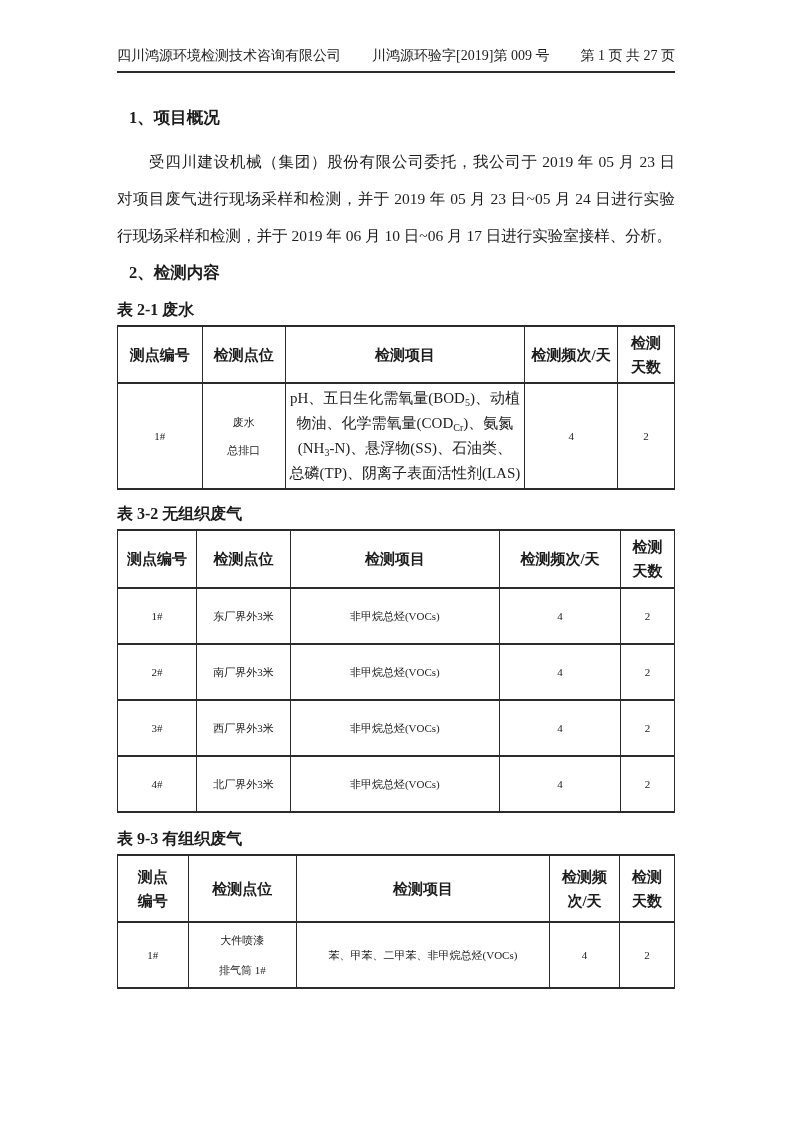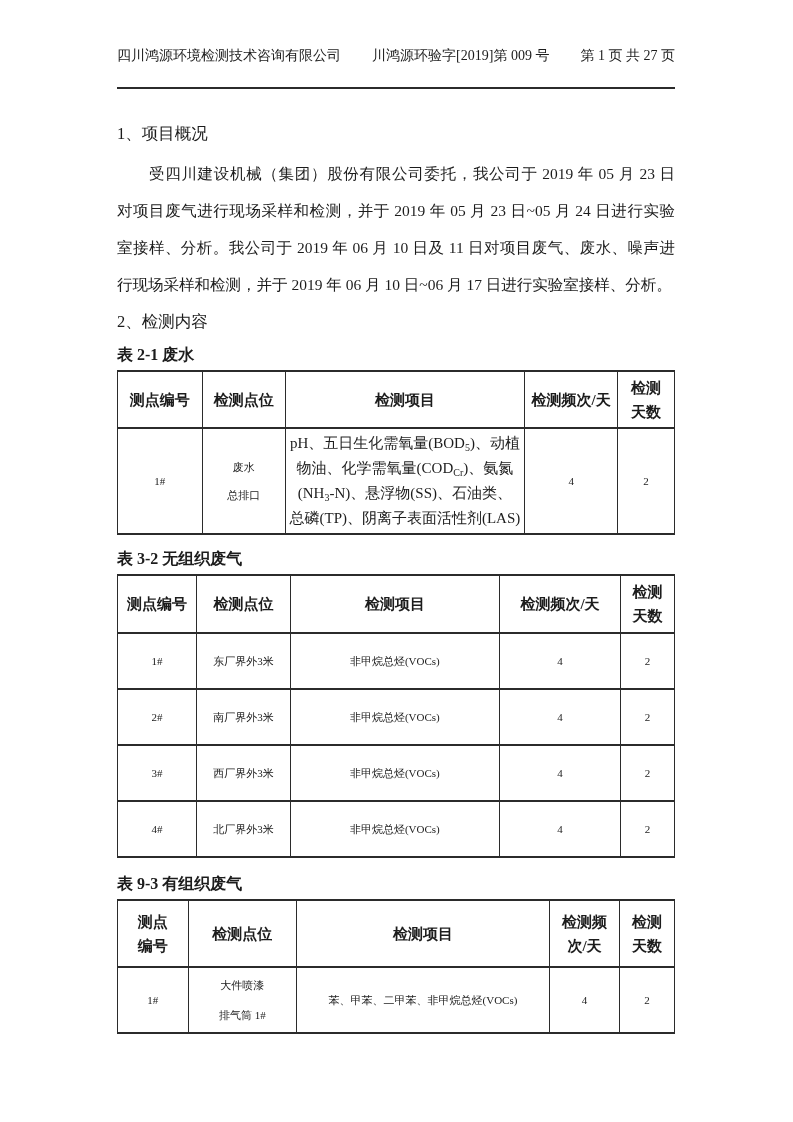--- a/index.html
+++ b/index.html
@@ -17,30 +17,30 @@
     width: 558px;
     padding-top: 46px;
   }
   
   .doc-header {
     display: flex;
     justify-content: space-between;
     align-items: flex-end;
     font-size: 14px;
     line-height: 20px;
-    padding-bottom: 21px;
+    padding-bottom: 5px;
     border-bottom: 2px solid #2b2b2b;
     white-space: nowrap;
   }
   
   .sec-title {
     font-size: 16.5px;
-    font-weight: normal;
+    font-weight: bold;
     line-height: 26px;
-    margin: 0;
+    margin: 12px;
   }
   .sec1 { margin-top: 32px; }
   .sec2 { margin-top: 6px; }
   
   .para { margin-top: 8px; font-size: 15.5px; }
   .pline {
     line-height: 37px;
     text-align: justify;
     text-align-last: justify;
   }
@@ -101,21 +101,20 @@
       <span>四川鸿源环境检测技术咨询有限公司</span>
       <span>川鸿源环验字[2019]第 009 号</span>
       <span>第 1 页 共 27 页</span>
     </div>
 
     <h2 class="sec-title sec1">1、项目概况</h2>
 
     <div class="para">
       <div class="pline indent">受四川建设机械（集团）股份有限公司委托，我公司于 2019 年 05 月 23 日</div>
       <div class="pline">对项目废气进行现场采样和检测，并于 2019 年 05 月 23 日~05 月 24 日进行实验</div>
-      <div class="pline">室接样、分析。我公司于 2019 年 06 月 10 日及 11 日对项目废气、废水、噪声进</div>
       <div class="pline last">行现场采样和检测，并于 2019 年 06 月 10 日~06 月 17 日进行实验室接样、分析。</div>
     </div>
 
     <h2 class="sec-title sec2">2、检测内容</h2>
 
     <div class="tcaption cap1">表 2-1 废水</div>
     <table class="t t1">
       <colgroup>
           <col class="c1">
           <col class="c2">

